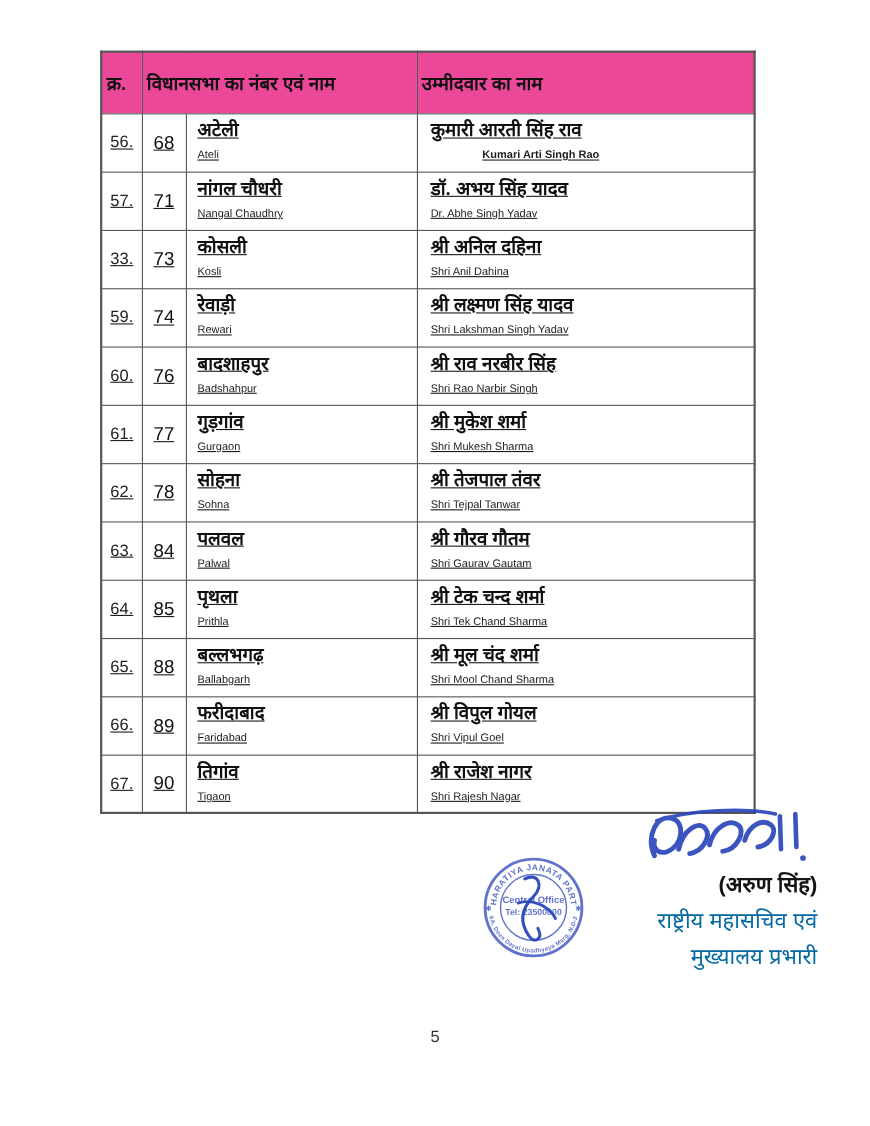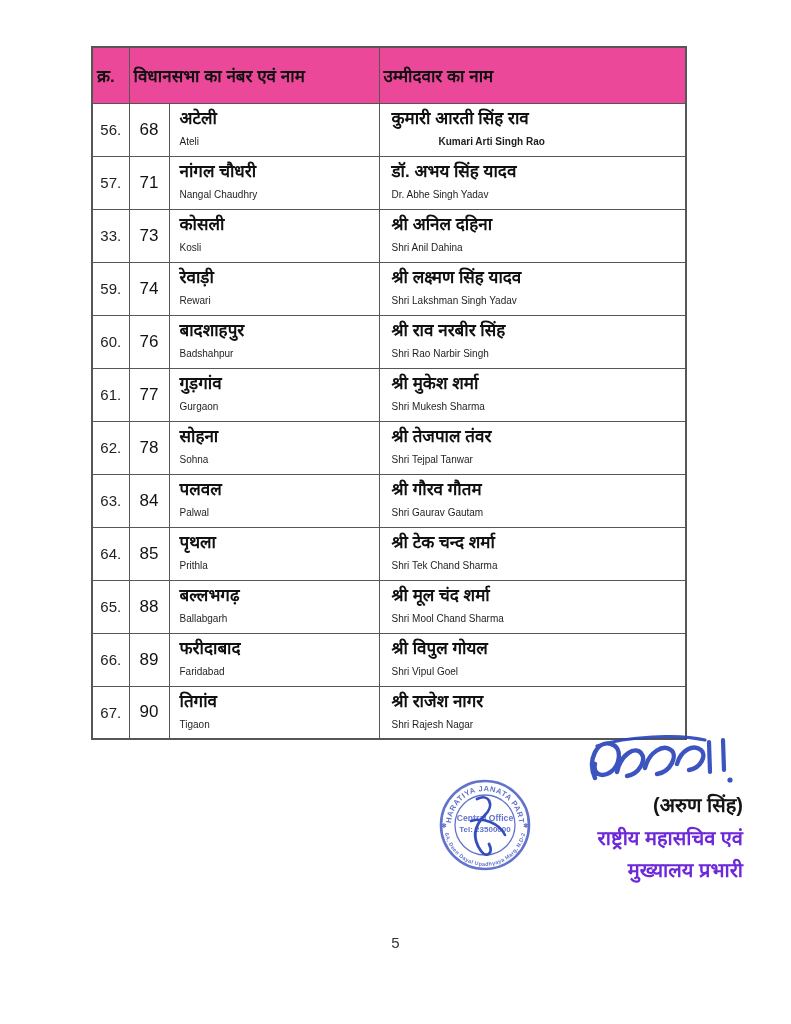--- a/index.html
+++ b/index.html
@@ -14,38 +14,38 @@
   table.cand {
     position:absolute; left:91px; top:46px; width:594px;
     border-collapse:collapse; table-layout:fixed;
     border:2px solid #565656;
   }
   table.cand td, table.cand th { border:1px solid #565656; vertical-align:middle; }
   table.cand th {
     background:#ec4899; height:56px; font-size:17px; font-weight:700;
     color:#111; text-align:left; padding:0 4px;
   }
-  table.cand tbody tr { height:53px; }
+  table.cand tbody tr { height:53px;text-decoration:underline; }
   td.c-serial { text-align:center; font-size:15px; color:#222; }
   td.c-num    { text-align:center; font-size:17px; color:#111; }
   td.c-name   { padding:2px 4px 2px 10px; }
   td.c-cand   { padding:2px 4px 2px 12px; }
   .hi { font-size:17px; line-height:25px; font-weight:700; color:#101010; }
   .en { font-size:10px; line-height:22px; font-weight:400; color:#1e1e1e; }
   .en.bold-en { font-weight:700;padding-left:47px; }
 
   
   #sign-area { position:absolute; left:0; top:0; width:791px; height:1024px; pointer-events:none; }
   .sig-svg   { position:absolute; left:583px; top:726px; width:170px; height:80px; }
   .stamp-svg { position:absolute; left:425px; top:765px; width:120px; height:120px; }
   .sig-text {
     position:absolute; right:48px; top:788px; text-align:right;
   }
   .sig-text .name  { font-size:20px; line-height:34px; font-weight:700; color:#151515; }
-  .sig-text .desig { font-size:20px; line-height:32px; font-weight:700; color:#6d28d9; }
+  .sig-text .desig { font-size:20px; line-height:32px; font-weight:400; color:#0369a1; }
 
   
   .page-num {
     position:absolute; left:0; top:934px; width:791px;
     text-align:center; font-size:15px; color:#333;
   }
 </style>
 </head>
 <body>
 

